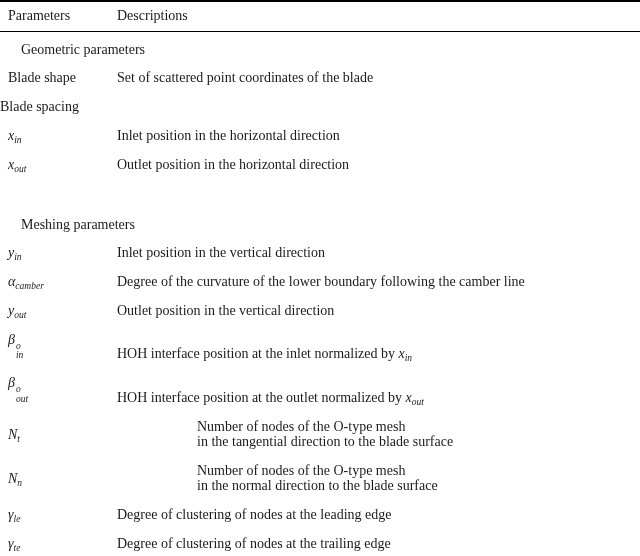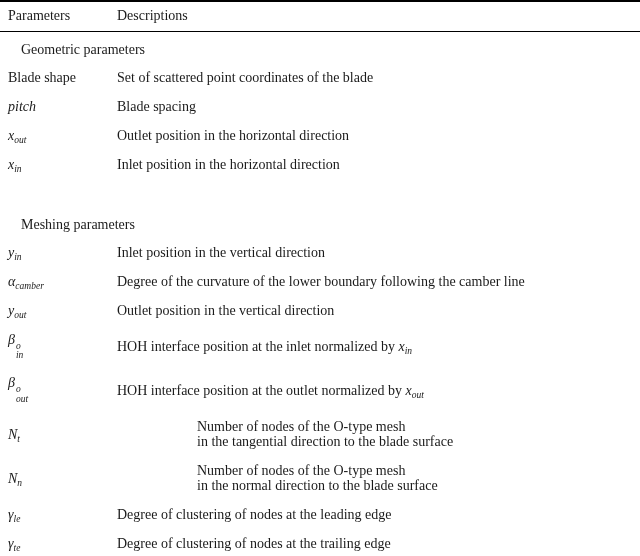--- a/index.html
+++ b/index.html
@@ -7,21 +7,21 @@
   body {
     width: 640px; height: 556px;
     font-family: "Liberation Serif", "DejaVu Serif", serif;
     font-size: 14px; color: #1a1a1a;
     overflow: hidden;
   }
   .page { position: relative; width: 640px; height: 516px; background: #fff; }
   .rule { width: 640px; background: #000; border: none; }
   .rule.thick { height: 1.5px; }
   .rule.thin { height: 1px; }
-  .row { display: flex; align-items: center; padding: 7px 0; line-height: 15px; }
+  .row { display: flex; align-items: flex-end; padding: 7px 0; line-height: 15px; }
   .row.twoline { padding: 7px 0; align-items: center; gap: 48px; }
   .cell.param { width: 117px; padding-left: 8px; flex: none; }
   .cell.desc { flex: 1; }
   .thead { display: flex; padding: 6px 0 8px 0; line-height: 15px; }
   .section-title { padding: 10px 0 6px 8px; line-height: 15px; margin-left: 13px; }
   .section-title.gap { margin-top: 28px; }
   .mi { font-style: italic; }
   sub, sup { font-size: 9.5px; font-style: italic; line-height: 0; }
   sub { vertical-align: -3px; }
   .supsub {
@@ -46,32 +46,31 @@
   <div class="rule thin"></div>
 
   <div class="section-title">Geometric parameters</div>
 
   <div class="row">
     <div class="cell param">Blade shape</div>
     <div class="cell desc">Set of scattered point coordinates of the blade</div>
   </div>
 
   <div class="row">
-    <div class="cell param mi">pitch</div>
     <div class="cell desc">Blade spacing</div>
+  </div>
+
+  <div class="row">
+    <div class="cell param"><span class="mi">x</span><sub>in</sub></div>
+    <div class="cell desc">Inlet position in the horizontal direction</div>
   </div>
 
   <div class="row">
     <div class="cell param"><span class="mi">x</span><sub>out</sub></div>
     <div class="cell desc">Outlet position in the horizontal direction</div>
-  </div>
-
-  <div class="row">
-    <div class="cell param"><span class="mi">x</span><sub>in</sub></div>
-    <div class="cell desc">Inlet position in the horizontal direction</div>
   </div>
 
   <div class="section-title gap">Meshing parameters</div>
 
   <div class="row">
     <div class="cell param"><span class="mi">y</span><sub>in</sub></div>
     <div class="cell desc">Inlet position in the vertical direction</div>
   </div>
 
   <div class="row">

